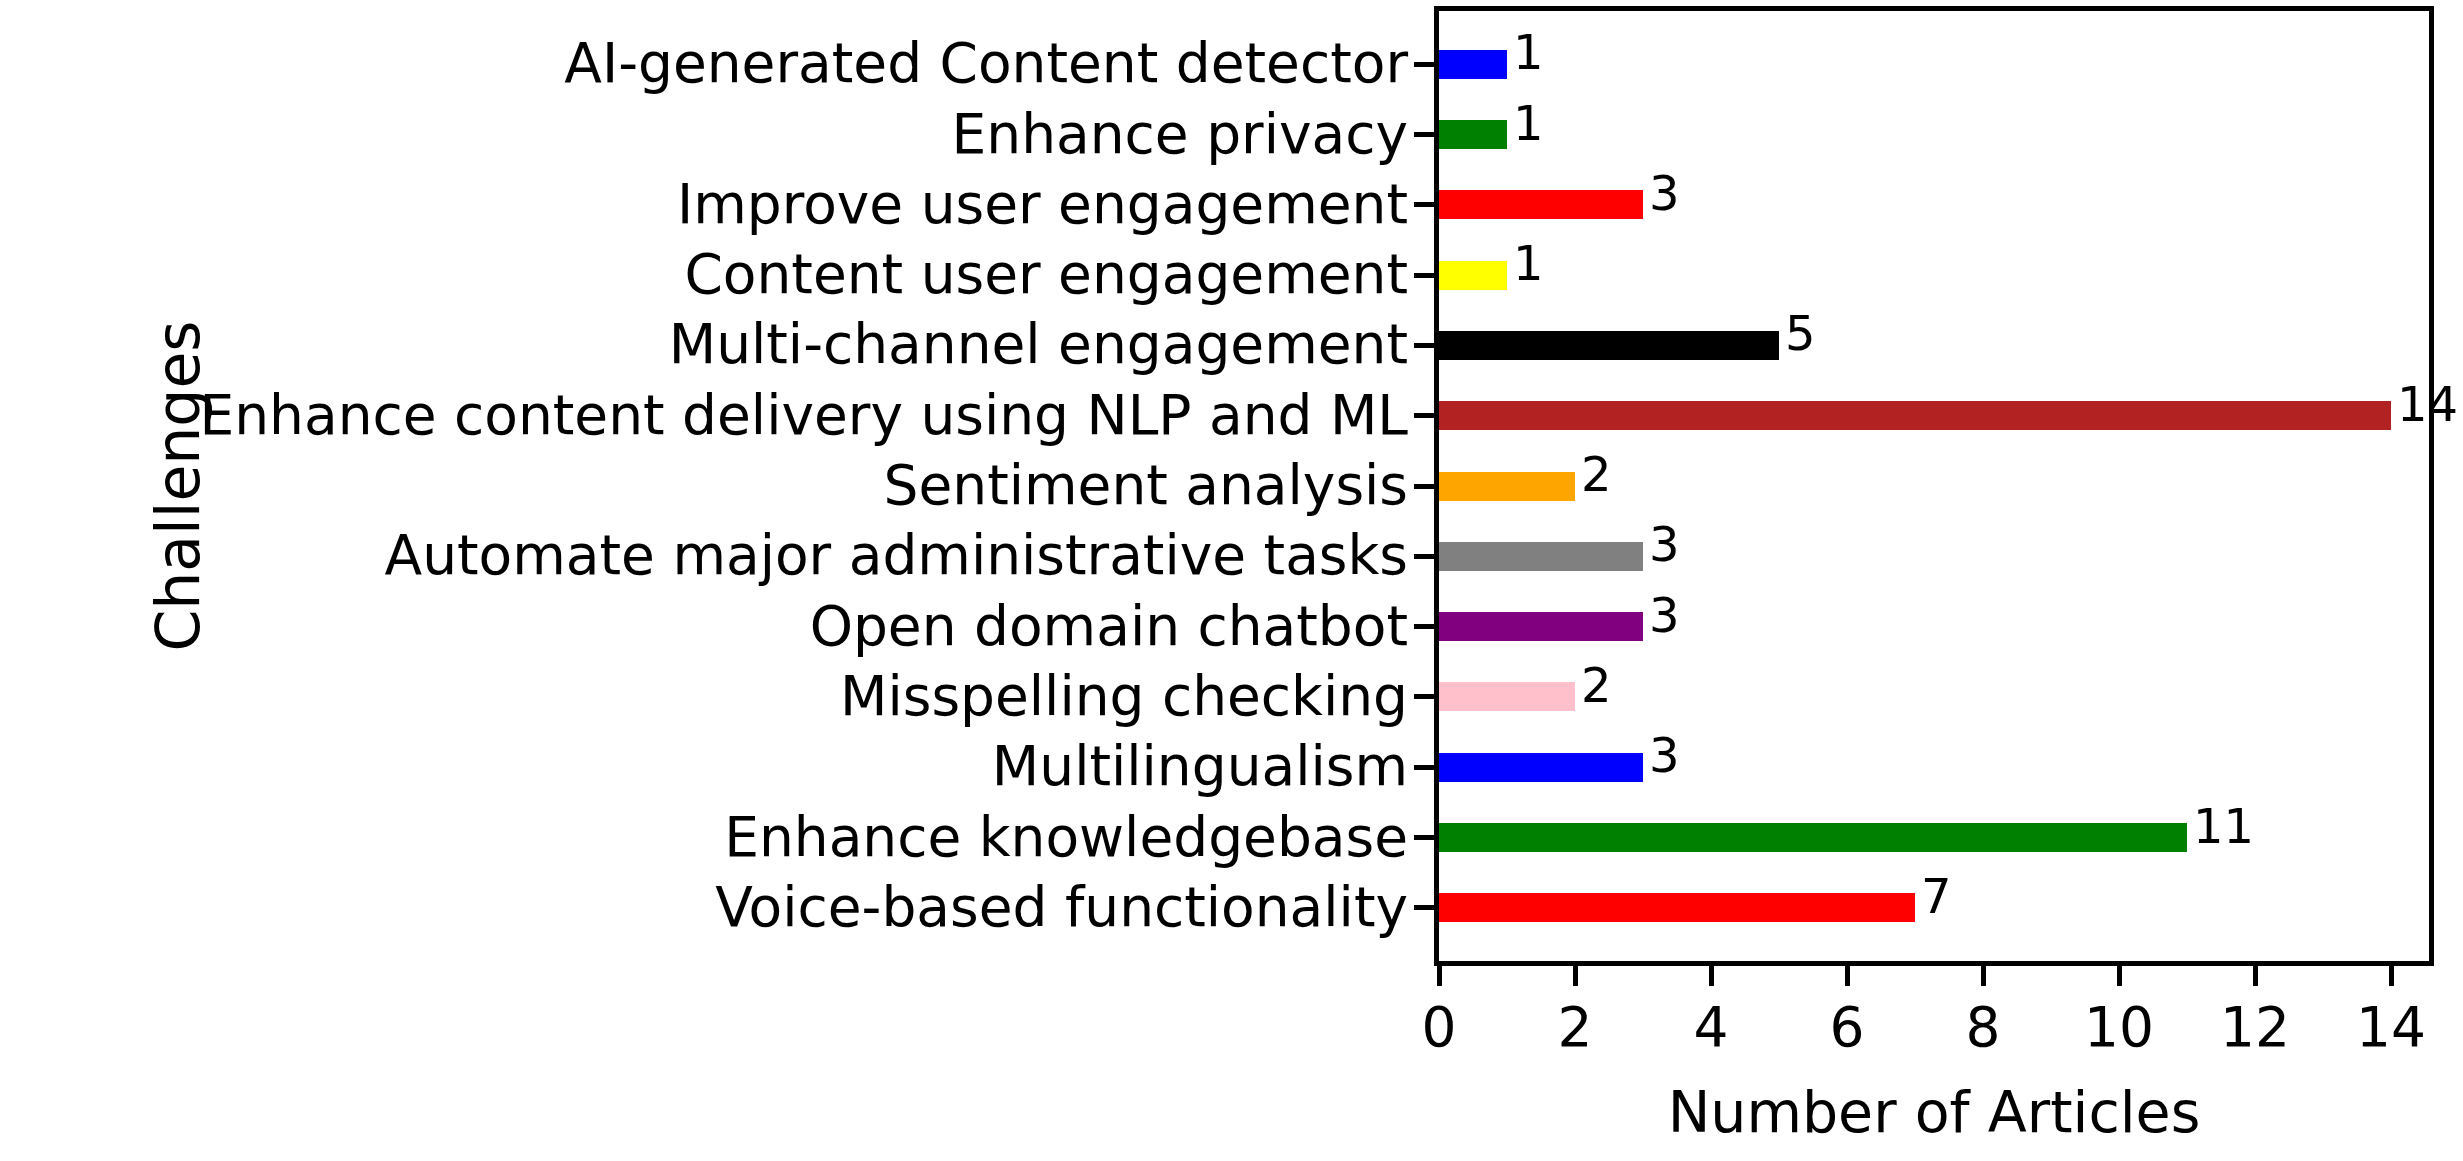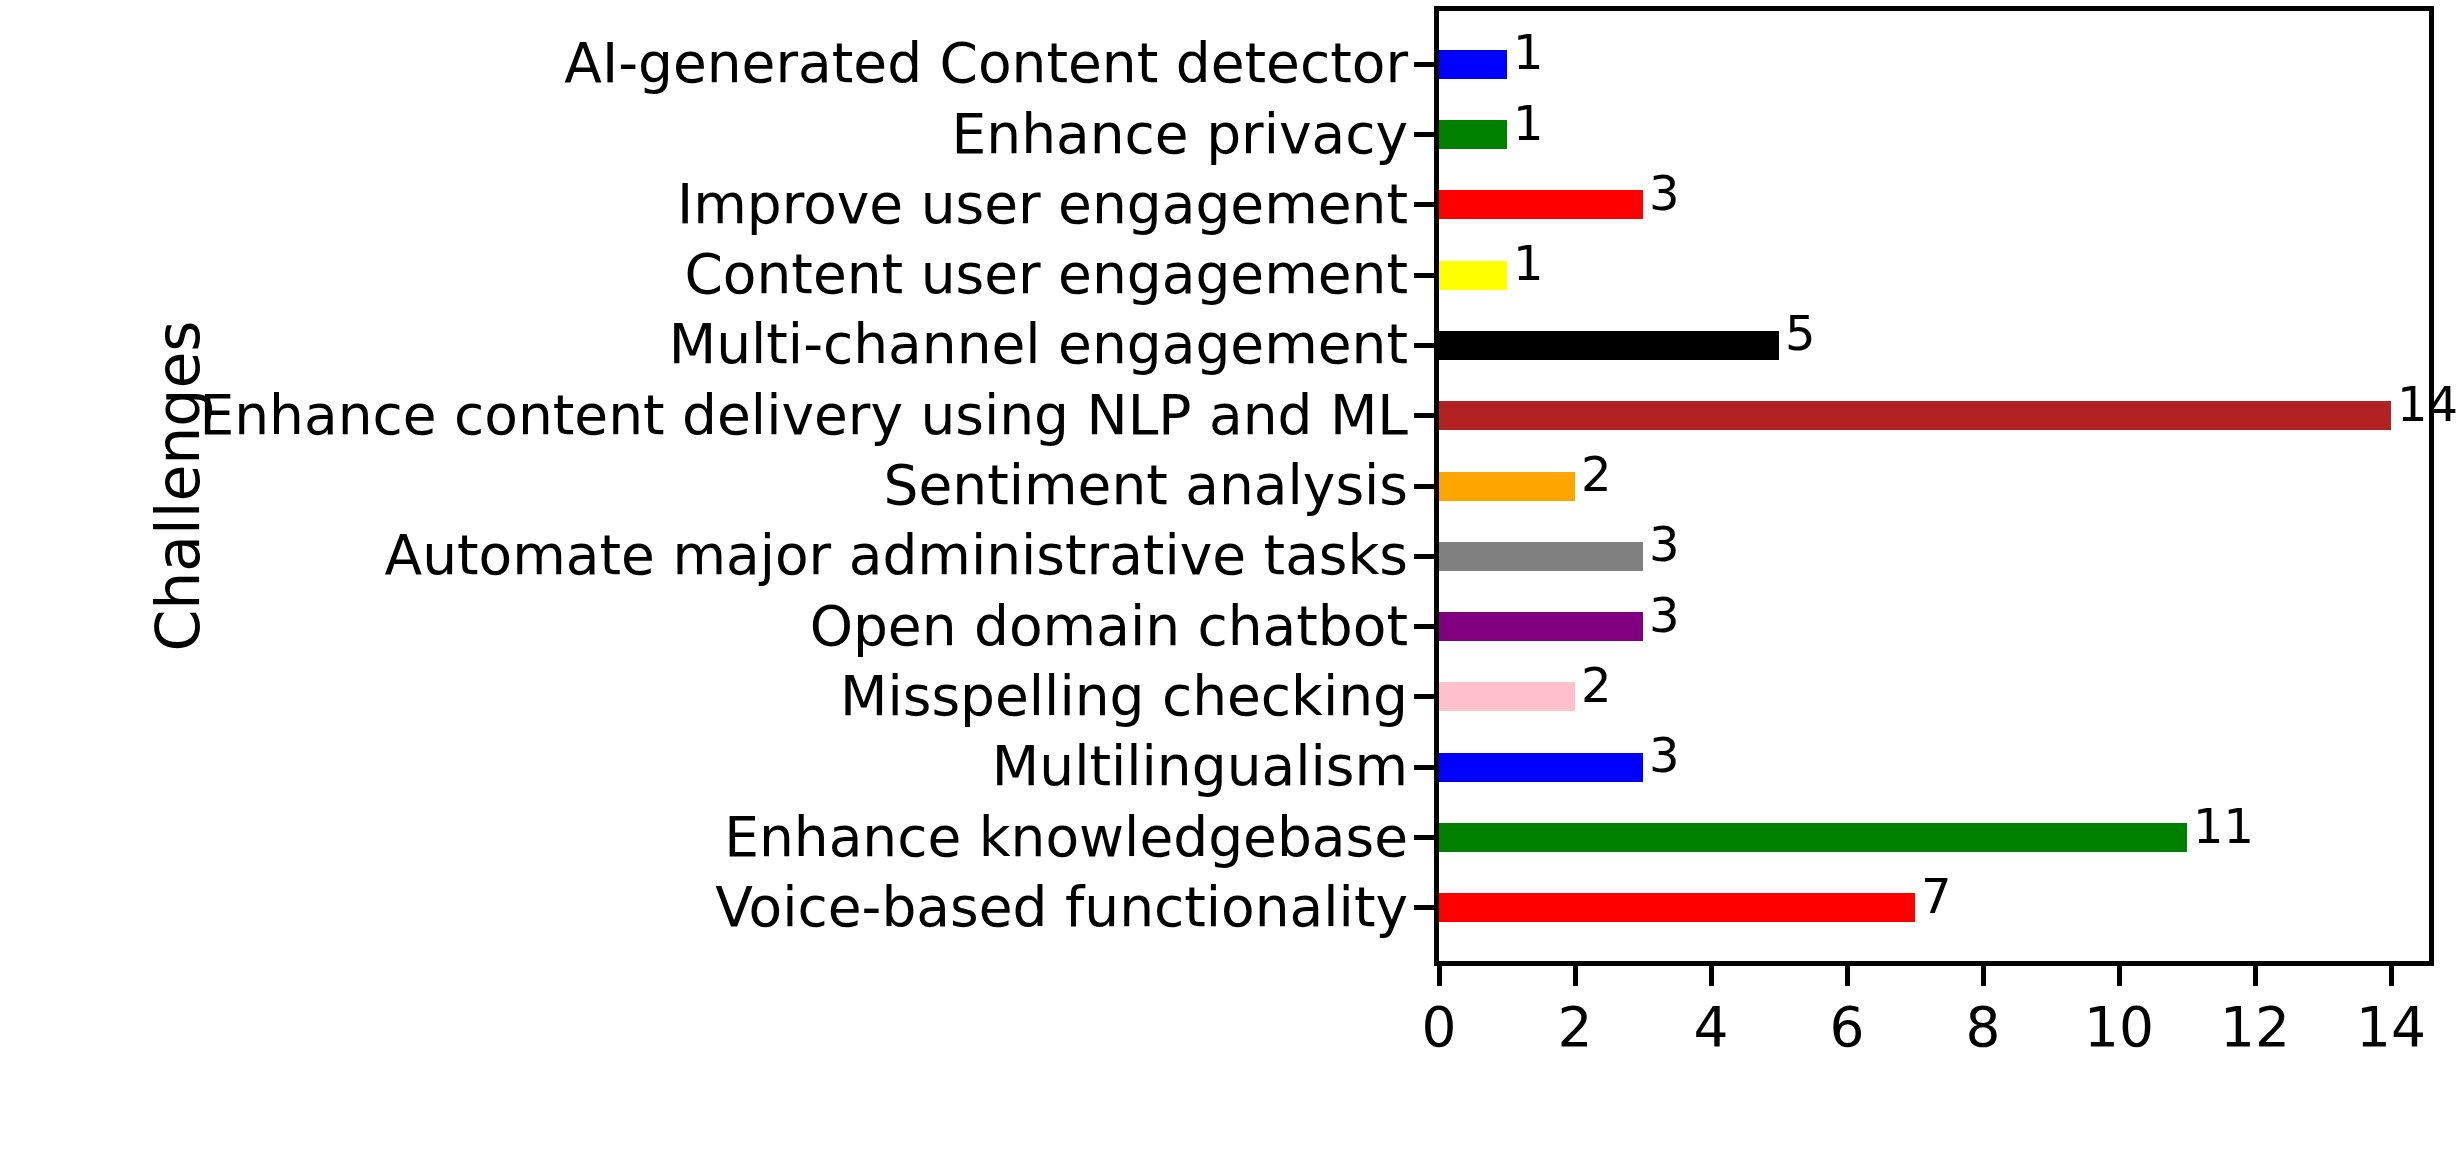--- a/index.html
+++ b/index.html
@@ -154,13 +154,14 @@
       <div class="x-tick-label" style="left: 1847px; top: 1000px;">6</div>
       <div class="x-tick" style="left: 1980.5px; top: 966px;"></div>
       <div class="x-tick-label" style="left: 1983px; top: 1000px;">8</div>
       <div class="x-tick" style="left: 2116.5px; top: 966px;"></div>
       <div class="x-tick-label" style="left: 2119px; top: 1000px;">10</div>
       <div class="x-tick" style="left: 2252.5px; top: 966px;"></div>
       <div class="x-tick-label" style="left: 2255px; top: 1000px;">12</div>
       <div class="x-tick" style="left: 2388.5px; top: 966px;"></div>
       <div class="x-tick-label" style="left: 2391px; top: 1000px;">14</div>
     </div>
+  <div id="x-axis-label">Number of Articles</div>
 </div>
 
 </body></html>

